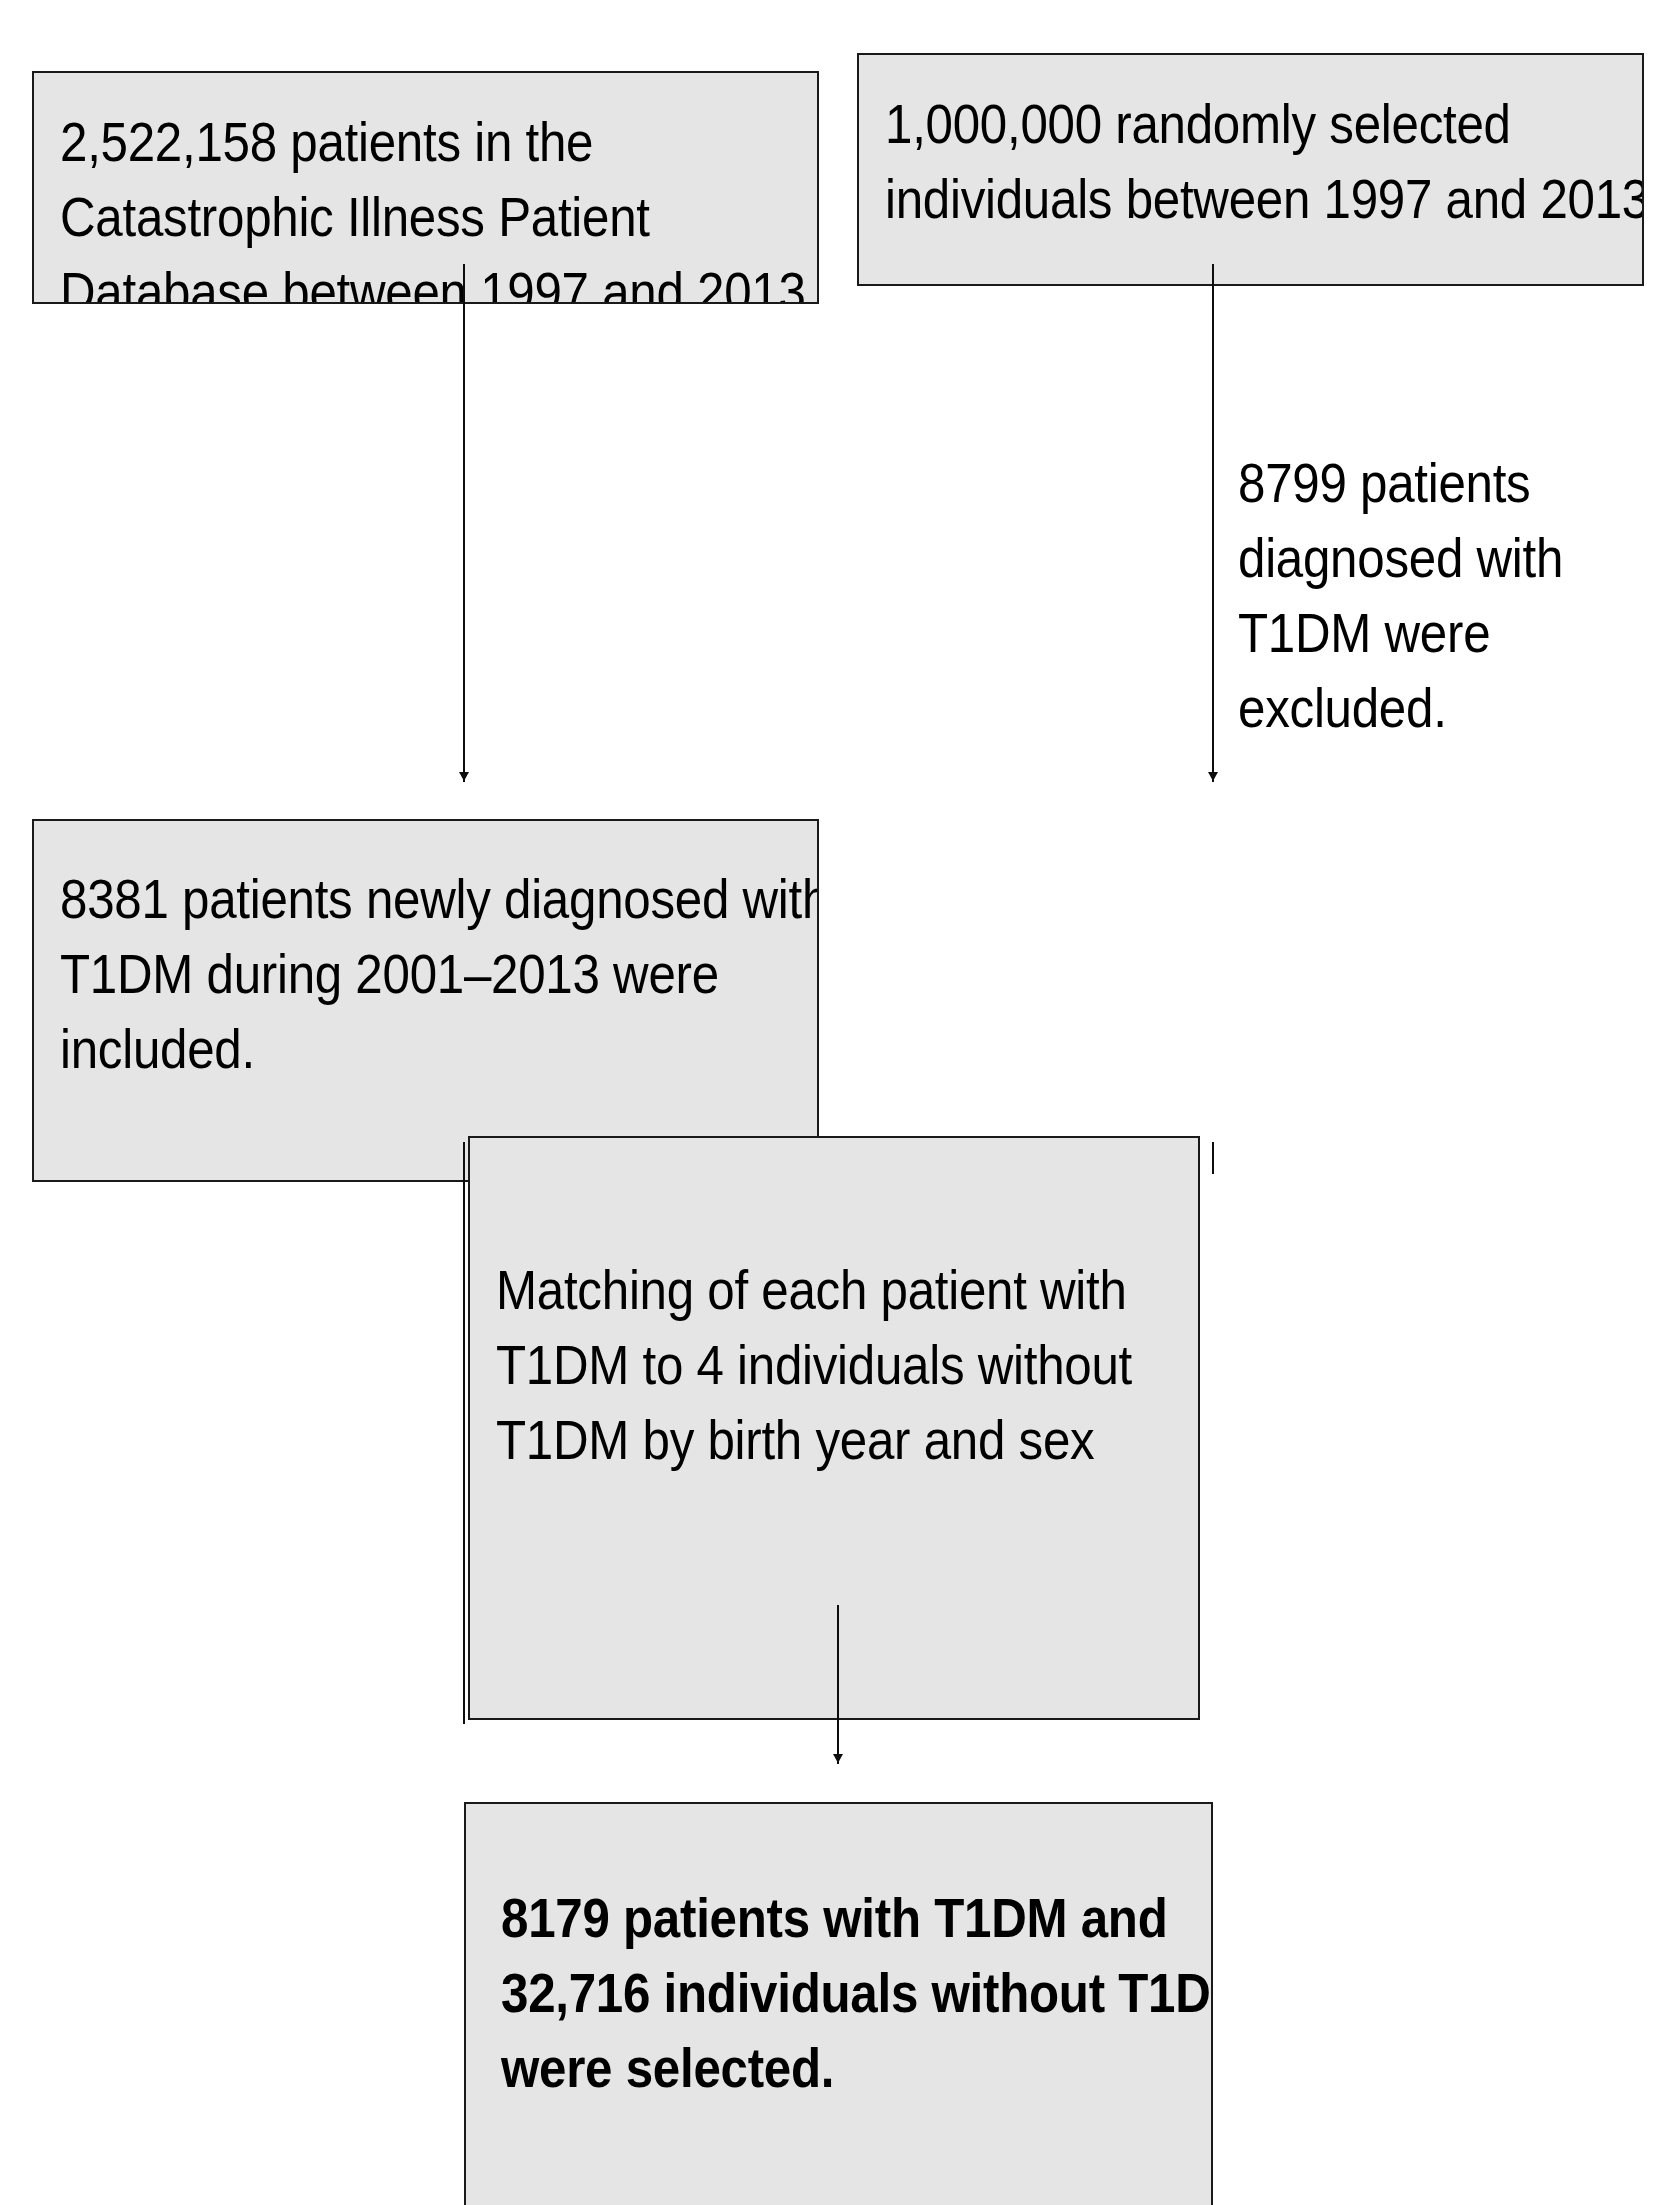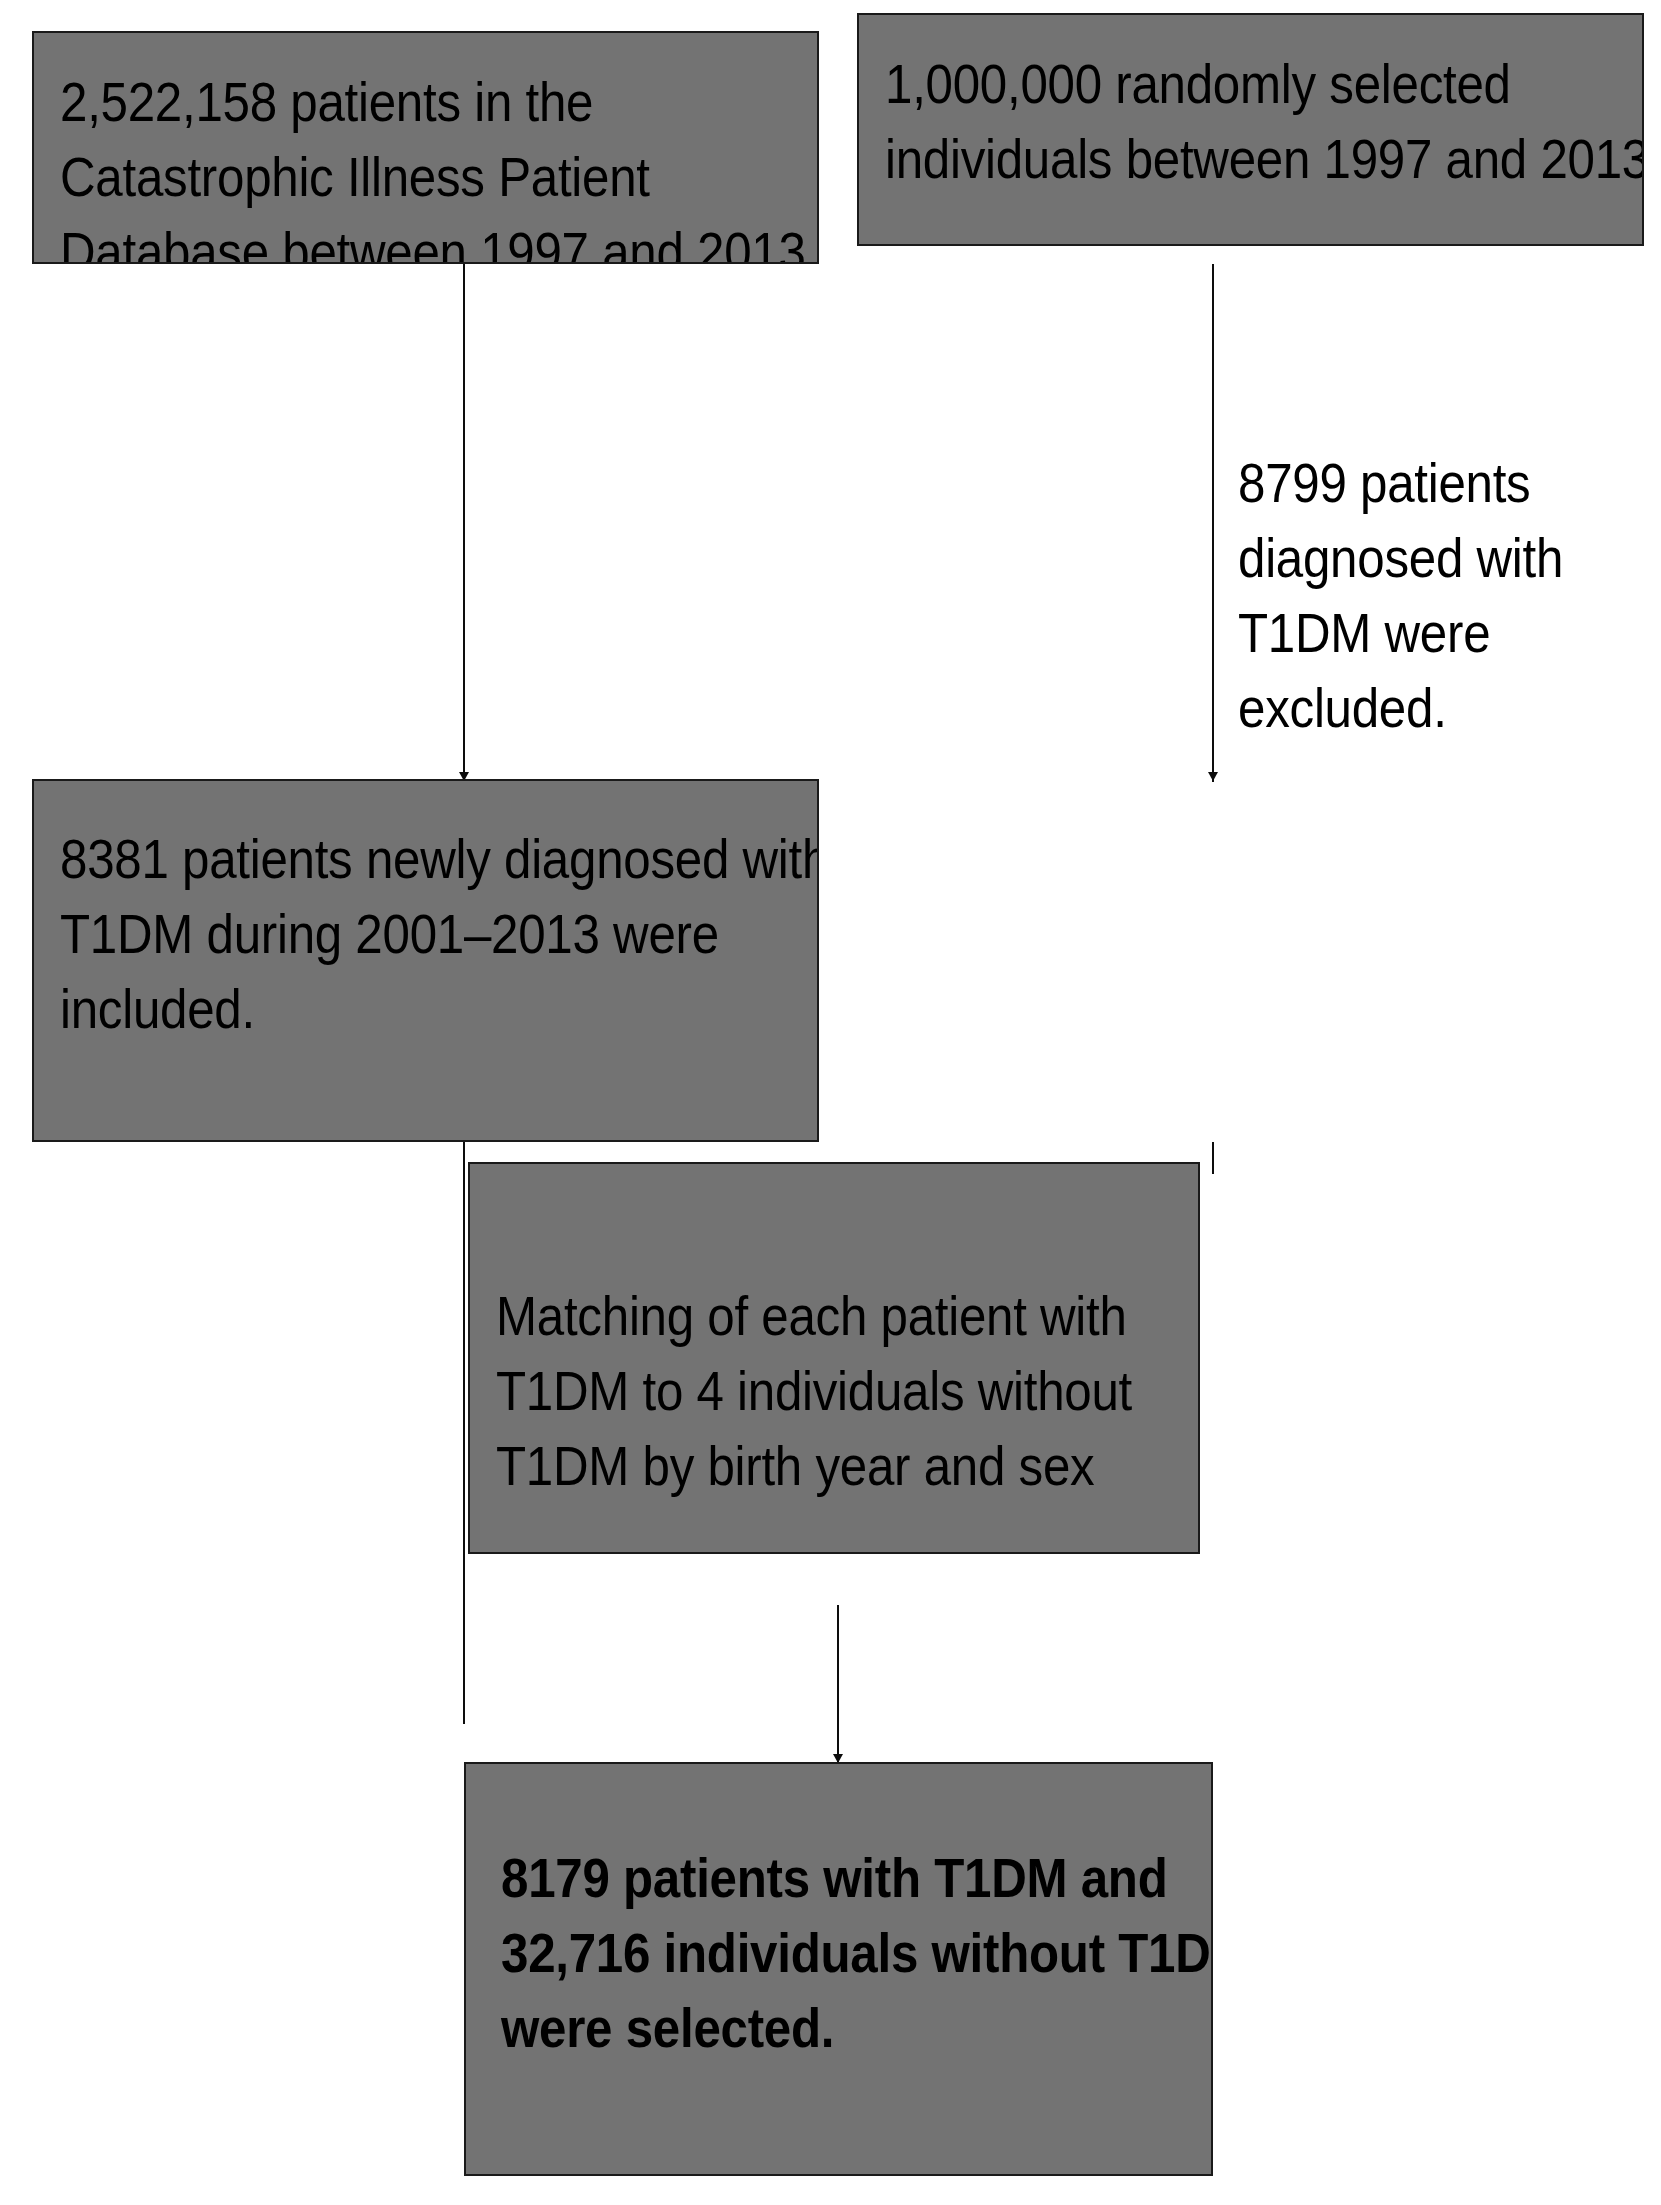--- a/index.html
+++ b/index.html
@@ -18,22 +18,23 @@
     height: 2205px;
     background: #ffffff;
     overflow: hidden;
   }
 
   
   .node {
     position: absolute;
     box-sizing: border-box;
     border: 2.3px solid #1a1a1a;
-    background: #737373;
+    background: #e5e5e5;
     overflow: hidden;
+    margin-top: 40px;
   }
 
   .node-text {
     position: absolute;
     left: 26px;
     right: 14px;
     font-size: 56px;
     line-height: 75px;
     letter-spacing: -0.3px;
     font-stretch: condensed;
@@ -42,21 +43,21 @@
     width: 115%;
     white-space: pre-line;
     color: #000000;
   }
 
   
   #node-source    { left: 32px;  top: 31px;   width: 787px; height: 233px; }
   #node-cohort    { left: 857px; top: 13px;  width: 787px; height: 233px; }
   #node-t1dm      { left: 32px;  top: 779px; width: 787px; height: 363px; }
   #node-nont1dm   { left: 857px; top: 779px; width: 787px; height: 363px; }
-  #node-matching  { left: 468px; top: 1162px; width: 732px; height: 392px; }
+  #node-matching  { left: 468px; top: 1096px; width: 732px; height: 584px; }
   #node-final     { left: 464px; top: 1762px; width: 749px; height: 414px; font-weight: bold; }
 
   #node-source   .node-text { top: 31px; }
   #node-cohort   .node-text { top: 31px; }
   #node-t1dm     .node-text { top: 40px; }
   #node-nont1dm  .node-text { top: 40px; }
   #node-matching .node-text { top: 114px; }
   #node-final    .node-text { left: 35px; top: 76px; }
 
   

